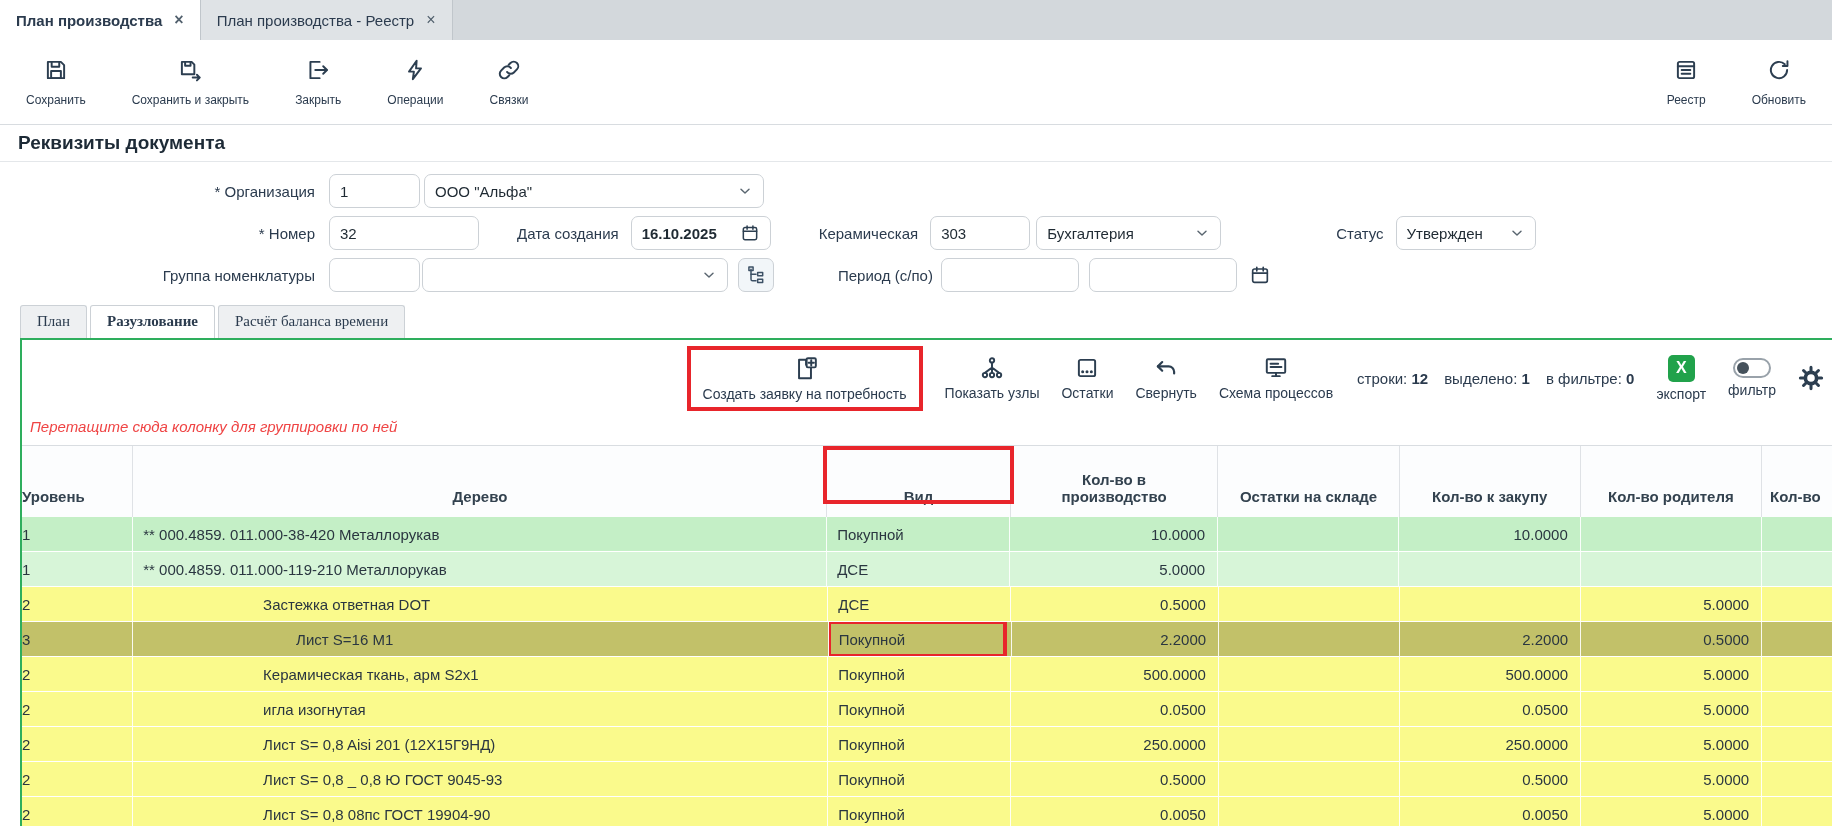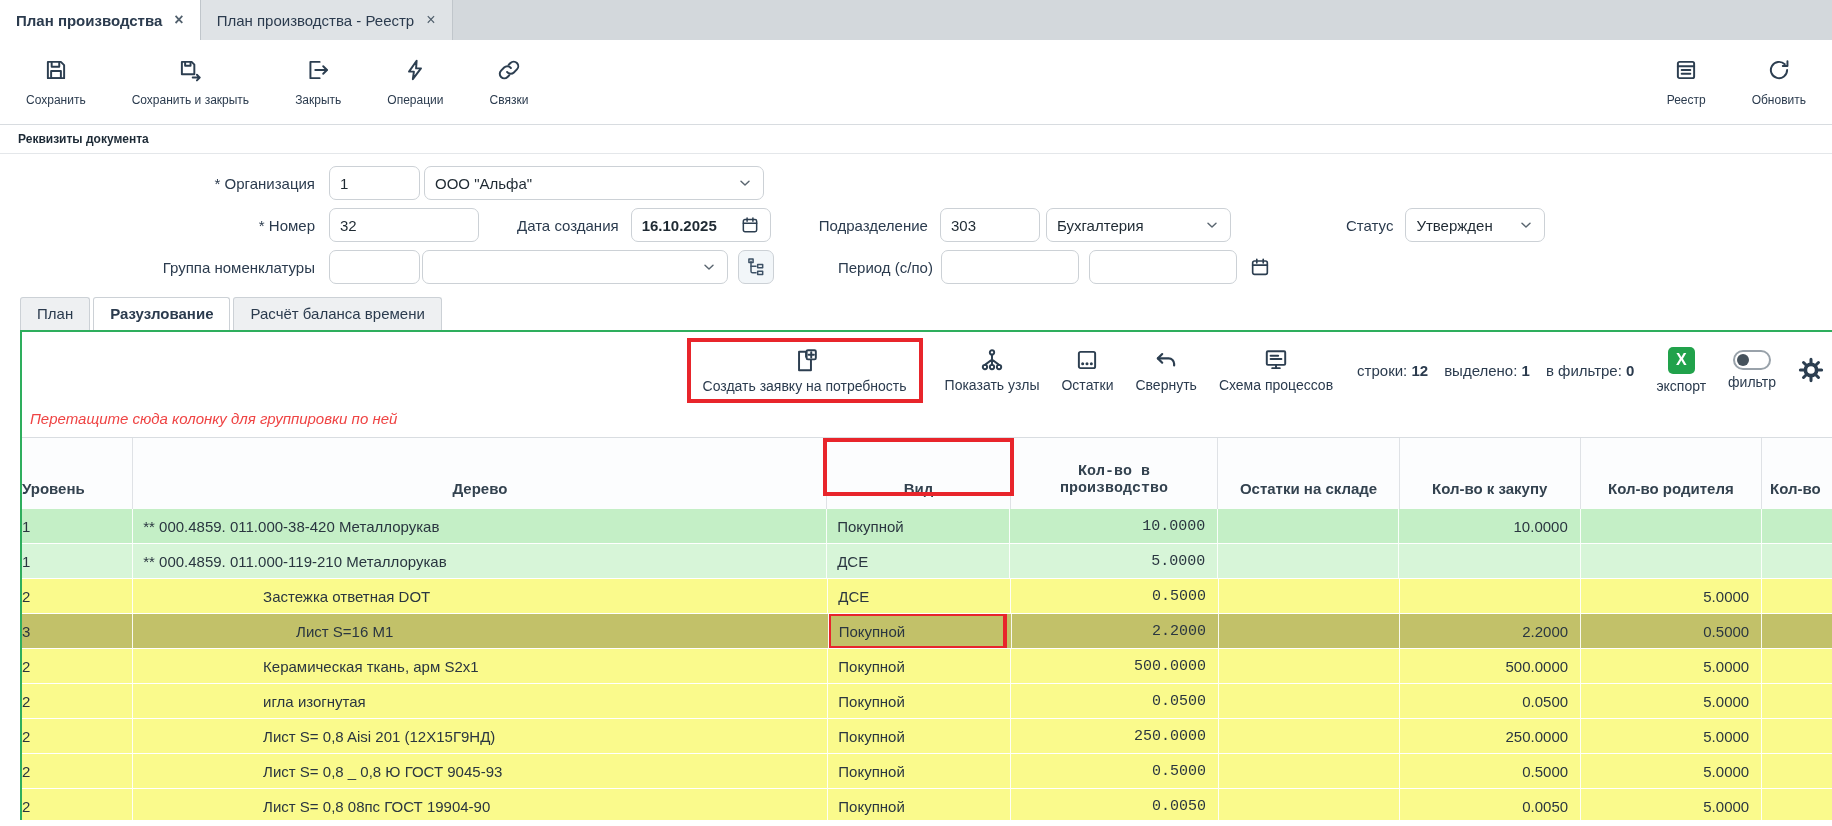--- a/index.html
+++ b/index.html
@@ -16,37 +16,37 @@
   
   .toolbar { height:84px; display:flex; align-items:center; padding:0 26px; background:#fff; }
   .tool { display:flex; flex-direction:column; align-items:center; gap:10px;
     margin-right:46px; font-size:12px; color:#2b3b4e; cursor:pointer; white-space:nowrap; }
   .toolbar .spacer { margin-left:auto; }
   .tool.rt { margin-right:0; margin-left:46px; }
   svg.ic { width:26px; height:26px; display:block; }
 
   
   .req-head { border-top:1px solid #d8dce0; border-bottom:1px solid #e4e7ea;
-    padding:7px 18px; font-weight:bold; font-size:12px; color:#1d2a36; }
+    padding:7px 18px; font-weight:bold; font-size:19px; color:#1d2a36; }
   .form { padding:8px 0 6px; }
   .f-row { display:flex; align-items:center; height:42px; font-size:15px; }
   .f-label { width:315px; text-align:right; flex:none; }
   .inp { height:34px; border:1px solid #ccd1d6; border-radius:7px; background:#fff;
     padding:0 10px; display:flex; align-items:center; font-size:15px; color:#1f2a33; }
   .sel { justify-content:space-between; gap:8px; cursor:pointer; }
   .chev svg { width:16px; height:16px; display:block; }
   .bold { font-weight:bold; }
   .icon-btn { width:36px; height:34px; border:1px solid #ccd1d6; border-radius:7px;
     background:#f2f6f9; display:flex; align-items:center; justify-content:center; cursor:pointer; }
   .cal-plain { display:flex; align-items:center; cursor:pointer; }
 
   
   .doc-tabs { display:flex; align-items:flex-end; padding-left:20px; height:36px; gap:3px; }
   .dtab { padding:7px 16px 8px; border:1px solid #ccd1d6; border-bottom:none; background:#eef0f2;
-    font-size:15px; border-radius:3px 3px 0 0; cursor:pointer; white-space:nowrap; }
+    font-size:15px; border-radius:3px 3px 0 0; cursor:pointer; white-space:nowrap;font-family:Liberation Serif, serif; }
   .dtab.active { background:#fff; font-weight:bold; }
 
   
   .panel { margin-left:20px; border:2px solid #2eae5d; border-right:none; border-bottom:none;
     height:490px; overflow:hidden; position:relative; background:#fff; }
   .ptoolbar { height:76px; display:flex; align-items:center; justify-content:flex-end;
     padding-right:8px; }
   .ptool { display:flex; flex-direction:column; align-items:center; gap:4px; font-size:14px;
     color:#2b3b4e; margin-left:22px; cursor:pointer; white-space:nowrap; }
   .create-wrap { border:4px solid #e8252b; padding:6px 12px 5px; display:flex; }
@@ -71,21 +71,21 @@
     border-right:1px solid #dfe2e6; position:relative; cursor:pointer; }
   .gh span { display:block; max-width:150px; }
   .gh.left { justify-content:flex-start; padding-left:8px; text-align:left; }
   .tr { display:flex; height:35px; cursor:pointer; }
   .td { display:flex; align-items:center; border-right:1px solid rgba(255,255,255,.9);
     border-bottom:1px solid #fff; font-size:15px; color:#2a3640; overflow:hidden;
     white-space:nowrap; position:relative; }
   .c1 { width:113px; justify-content:flex-start; }
   .c2 { width:705px; }
   .c3 { width:186px; padding-left:10px;text-align:center; }
-  .c4 { width:211px;font-family:Liberation Mono, monospace; } .c5,.c6,.c7 { width:184px; } .c8 { width:140px; }
+  .c4 { width:211px; } .c5,.c6,.c7 { width:184px; } .c8 { width:140px; }
   .num { justify-content:flex-end; padding-right:12px; }
   .lvl1 { padding-left:10px; } .lvl2 { padding-left:130px; } .lvl3 { padding-left:163px; }
   .r-green1 .td { background:#c4efc6; }
   .r-green2 .td { background:#d7f5d8; }
   .r-yellow .td { background:#fafa8c; }
   .r-sel    .td { background:#c2c169; }
 
   
   .ann-vid { position:absolute; left:-4px; right:-4px; top:0; height:58px;
     border:4px solid #e8252b; z-index:2; pointer-events:none; }
@@ -188,21 +188,21 @@
     <div style="margin-left:38px;">Дата создания</div>
     <div class="inp sel" style="width:140px; margin-left:12px;">
       <span class="bold">16.10.2025</span>
       <span class="chev">
           <svg viewBox="0 0 24 24" style="width:20px;height:20px;" fill="none" stroke="#2c3e50" stroke-width="1.8" stroke-linecap="round" stroke-linejoin="round">
             <rect x="4" y="5.5" width="16" height="14.5" rx="2"></rect>
             <path d="M4 10h16M8.5 3.5v4M15.5 3.5v4"></path>
           </svg>
         </span>
     </div>
-    <div style="margin-left:48px;">Подразделение</div>
+    <div style="margin-left:48px;">Керамическая</div>
     <div class="inp" style="width:100px; margin-left:12px;">
       <span>303</span>
     </div>
     <div class="inp sel" style="width:185px; margin-left:6px;">
       <span>Бухгалтерия</span>
       <span class="chev">
           <svg viewBox="0 0 24 24" fill="none" stroke="#5a6670" stroke-width="2.2" stroke-linecap="round" stroke-linejoin="round">
             <polyline points="6,9.5 12,15 18,9.5"></polyline>
           </svg>
         </span>

